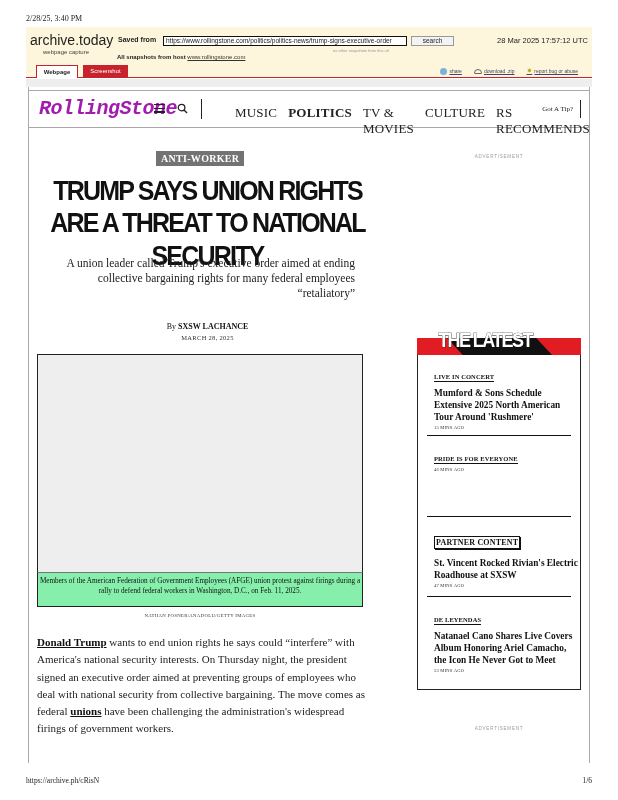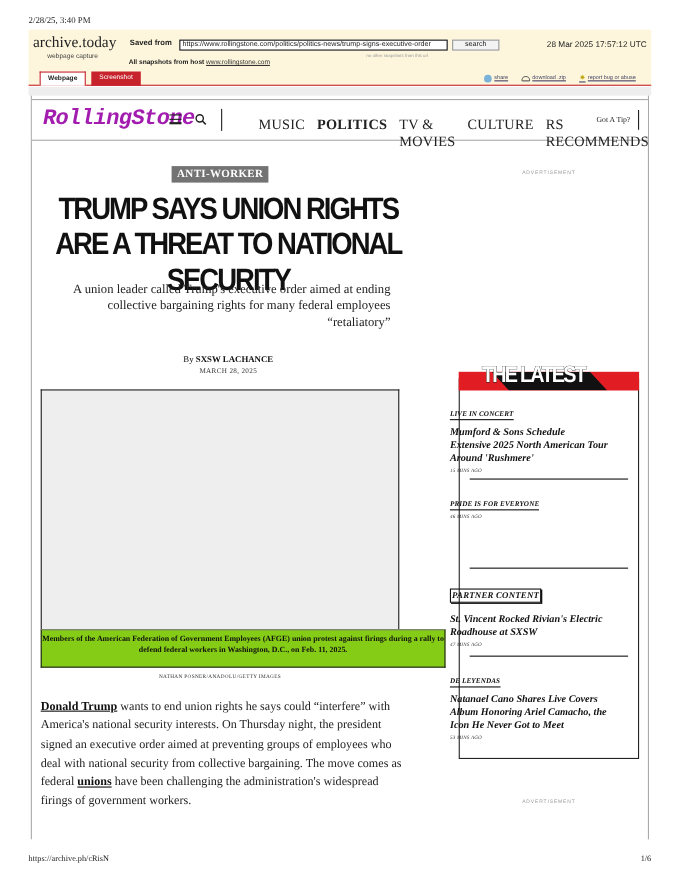--- a/index.html
+++ b/index.html
@@ -4,21 +4,21 @@
 <style>
   * { box-sizing: border-box; margin: 0; padding: 0; }
   html, body { width: 618px; height: 800px; background: #ffffff; overflow: hidden; }
   body { position: relative; font-family: "Liberation Serif", serif; color: #111; }
 
   .print-header { position: absolute; top: 14px; left: 26px; right: 26px; height: 12px; font-size: 8px; font-family: "Liberation Serif", serif; color: #222; }
   .print-header .left { position: absolute; left: 0; top: 0; }
   .print-header .center { position: absolute; left: 0; right: 0; text-align: center; top: 0; }
 
   .archive-bar { position: absolute; top: 27px; left: 26px; width: 566px; height: 51px; background: #fdf6dc; border-bottom: 1px solid #c6232c; }
-  .archive-logo { position: absolute; left: 4px; top: 5px; font-family: Liberation Serif, serif; font-size: 14px; color: #222; text-align: right; }
+  .archive-logo { position: absolute; left: 4px; top: 5px; font-family: Liberation Sans, sans-serif; font-size: 14px; color: #222; text-align: right; }
   .archive-sub { position: absolute; left: 17px; top: 22px; font-family: "Liberation Sans", sans-serif; font-size: 6px; color: #444; }
   .saved-from { position: absolute; left: 92px; top: 9px; font-family: "Liberation Sans", sans-serif; font-size: 7px; font-weight: bold; color: #222; }
   .url-input { position: absolute; left: 137px; top: 9px; width: 244px; height: 10px; border: 1px solid #111; background: #fff; font-family: "Liberation Sans", sans-serif; font-size: 6.5px; line-height: 8px; padding-left: 2px; overflow: hidden; white-space: nowrap; color: #222; }
   .search-btn { position: absolute; left: 385px; top: 9px; width: 43px; height: 10px; border: 1px solid #999; background: #f3f3f3; font-family: "Liberation Sans", sans-serif; font-size: 6.5px; line-height: 8px; text-align: center; color: #222; }
   .no-other { position: absolute; left: 307px; top: 21px; font-family: "Liberation Sans", sans-serif; font-size: 4px; color: #999; }
   .archive-date { position: absolute; right: 4px; top: 9px; font-family: "Liberation Sans", sans-serif; font-size: 7.5px; color: #222; }
   .all-snapshots { position: absolute; left: 91px; top: 27px; font-family: "Liberation Sans", sans-serif; font-size: 6px; color: #222; }
   .all-snapshots b { font-weight: bold; }
   .all-snapshots a { color: #333; text-decoration: underline; font-weight: normal; }
   .tab-webpage { position: absolute; left: 10px; top: 38px; width: 42px; height: 13px; background: #fff; border: 1px solid #c6232c; border-bottom: none; font-family: "Liberation Sans", sans-serif; font-size: 6px; font-weight: bold; text-align: center; line-height: 12px; color: #222; }
@@ -44,35 +44,35 @@
   .tip-divider { position: absolute; right: 8px; top: 9px; width: 1px; height: 18px; background: #222; }
 
   .kicker { position: absolute; top: 151px; left: 156px; height: 15px; padding: 0 5px; background: #737373; color: #fff; font-family: "Liberation Serif", serif; font-weight: bold; font-size: 10px; line-height: 15px; letter-spacing: 0.3px; }
   .headline { position: absolute; top: 174px; left: 40px; width: 335px; text-align: center; font-family: "Liberation Sans", sans-serif; font-weight: bold; font-size: 25px; line-height: 29px; letter-spacing: -1.8px; transform: scaleY(1.12); transform-origin: top center; color: #111; }
   .dek { position: absolute; top: 256px; left: 60px; width: 295px; text-align: right; font-family: Liberation Serif, serif; font-size: 11.5px; line-height: 15px; color: #222; }
   .byline { position: absolute; top: 322px; left: 40px; width: 335px; text-align: center; font-family: "Liberation Serif", serif; font-size: 8px; color: #111; }
   .byline b { font-weight: bold; }
   .pubdate { position: absolute; top: 334px; left: 40px; width: 335px; text-align: center; font-family: "Liberation Serif", serif; font-size: 6.5px; color: #333; letter-spacing: 0.3px; }
 
   .figure-img { position: absolute; top: 354px; left: 37px; width: 326px; height: 218px; background: #eeeeee; border: 1px solid #222; border-bottom: none; }
-  .figure-caption { position: absolute; top: 572px; left: 37px; width: 368px; height: 35px; border: 1px solid #222; border-top: 1px solid #777; background: #84cc16; text-align: center; font-family: "Liberation Serif", serif; font-weight: bold; font-size: 7.2px; line-height: 10px; padding-top: 3px; color: #111; }
+  .figure-caption { position: absolute; top: 572px; left: 37px; width: 326px; height: 35px; border: 1px solid #222; border-top: 1px solid #777; background: #86efac; text-align: center; font-family: "Liberation Serif", serif; font-weight: normal; font-size: 7.2px; line-height: 10px; padding-top: 3px; color: #111; }
   .figure-credit { position: absolute; top: 613px; left: 37px; width: 326px; text-align: center; font-family: "Liberation Serif", serif; font-size: 4.8px; letter-spacing: 0.3px; color: #333; }
 
   .body-text { position: absolute; top: 634px; left: 37px; width: 330px; font-family: "Liberation Serif", serif; font-size: 11px; line-height: 17.3px; color: #222; }
   .body-text a { color: #111; font-weight: bold; text-decoration: underline; }
 
   .ad-label { position: absolute; left: 417px; width: 164px; text-align: center; font-family: "Liberation Sans", sans-serif; font-size: 4.5px; letter-spacing: 0.8px; color: #999; }
 
   .latest-box { position: absolute; top: 344px; left: 417px; width: 164px; height: 346px; border: 1px solid #222; background: #fff; }
   .latest-banner { position: absolute; top: 330px; left: 417px; width: 136px; height: 24px; }
   .latest-banner .red { position: absolute; left: 0; top: 8px; width: 164px; height: 17px; background: #e21c23; }
   .latest-banner .black { position: absolute; left: 30px; top: 8px; width: 105px; height: 17px; background: #111; clip-path: polygon(0 0, 85% 0, 100% 100%, 15% 100%); }
   .latest-banner .title { position: absolute; left: 0; right: 0; top: -1px; text-align: center; font-family: "Liberation Sans", sans-serif; font-weight: bold; font-size: 18px; letter-spacing: -1.6px; color: #fff; transform: scaleY(1.15); transform-origin: top center; -webkit-text-stroke: 0.6px #111; paint-order: stroke fill; }
 
-  .latest-item { position: absolute; left: 409px; width: 144px; font-style: italic; }
+  .latest-item { position: absolute; left: 434px; width: 144px; }
   .latest-item .cat { display: inline-block; font-family: "Liberation Serif", serif; font-weight: bold; font-size: 6.5px; color: #111; border-bottom: 1px solid #111; padding-bottom: 1px; letter-spacing: 0.1px; }
   .latest-item .cat.boxed { border: 1px solid #111; padding: 1px 1px; font-size: 8px; letter-spacing: 0.2px; box-shadow: 1px 1px 0 #111; }
   .latest-item .ttl { font-family: "Liberation Serif", serif; font-weight: bold; font-size: 9.3px; line-height: 12px; color: #111; margin-top: 4px; }
   .latest-item .time { font-family: "Liberation Serif", serif; font-size: 4.6px; color: #333; margin-top: 2px; letter-spacing: 0.2px; }
   .latest-sep { position: absolute; left: 427px; width: 144px; height: 1px; background: #111; }
 
   .print-footer { position: absolute; top: 776px; left: 26px; right: 26px; font-family: "Liberation Serif", serif; font-size: 7.5px; color: #222; }
   .print-footer .left { position: absolute; left: 0; }
   .print-footer .right { position: absolute; right: 0; }
 </style>

